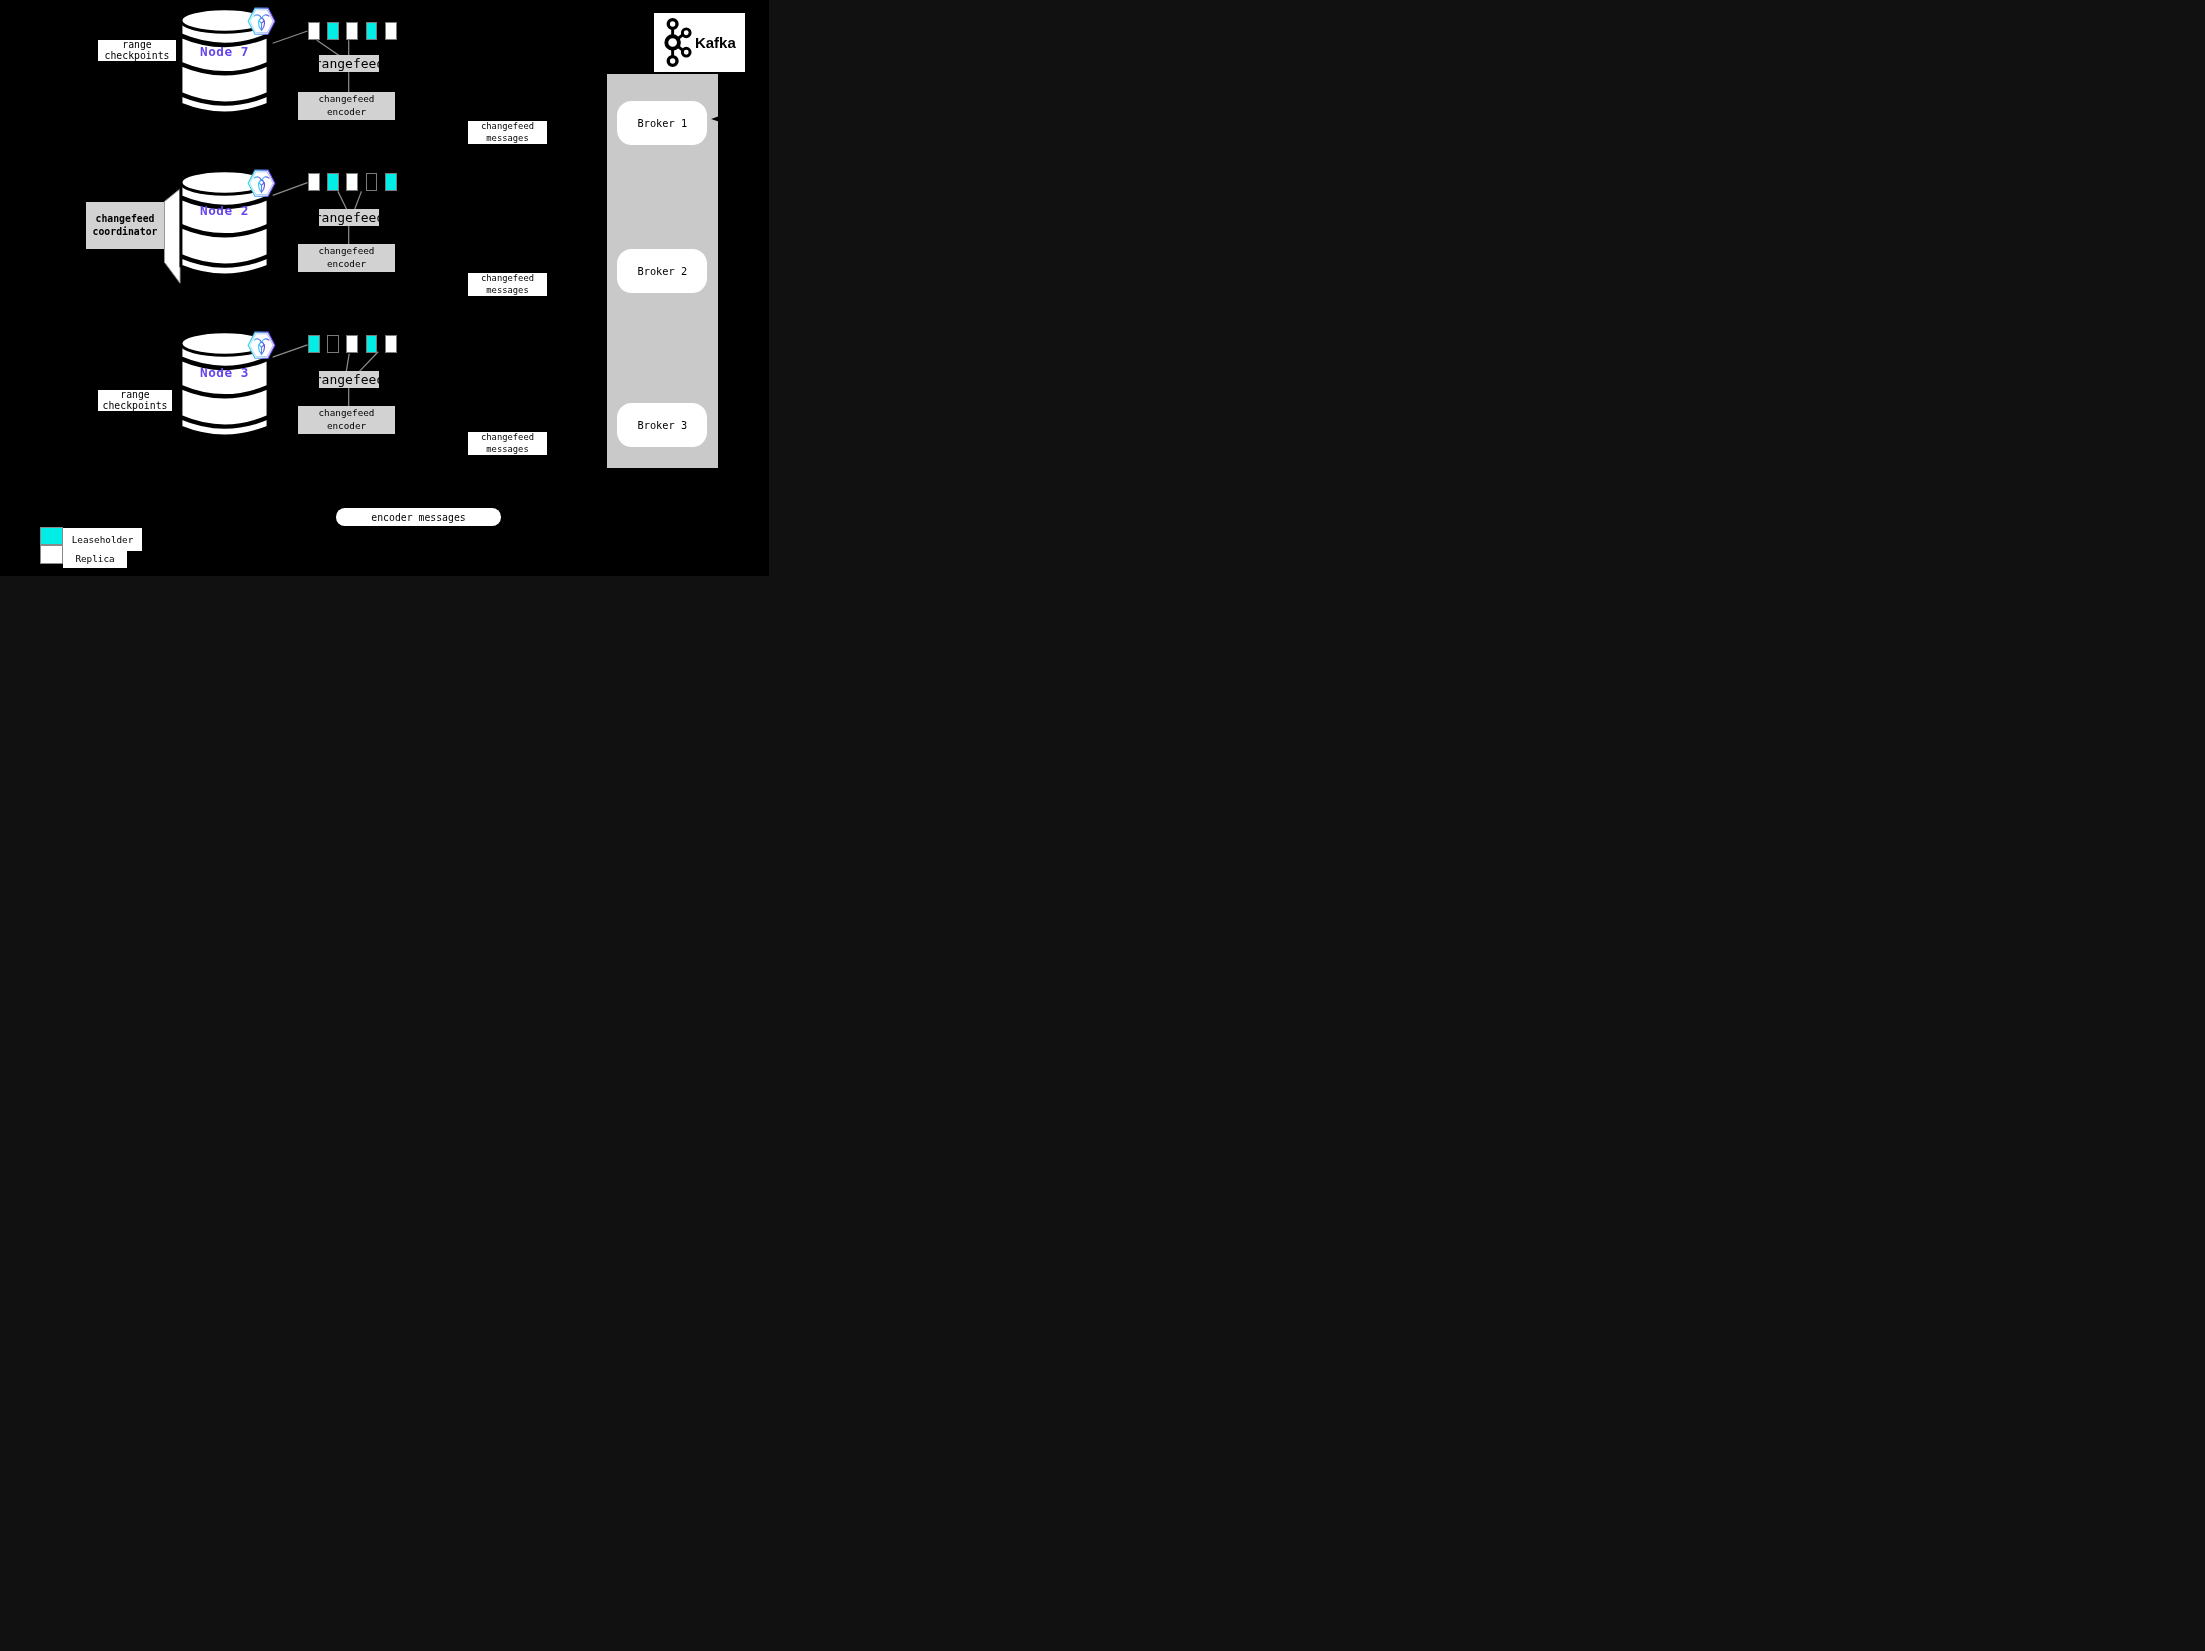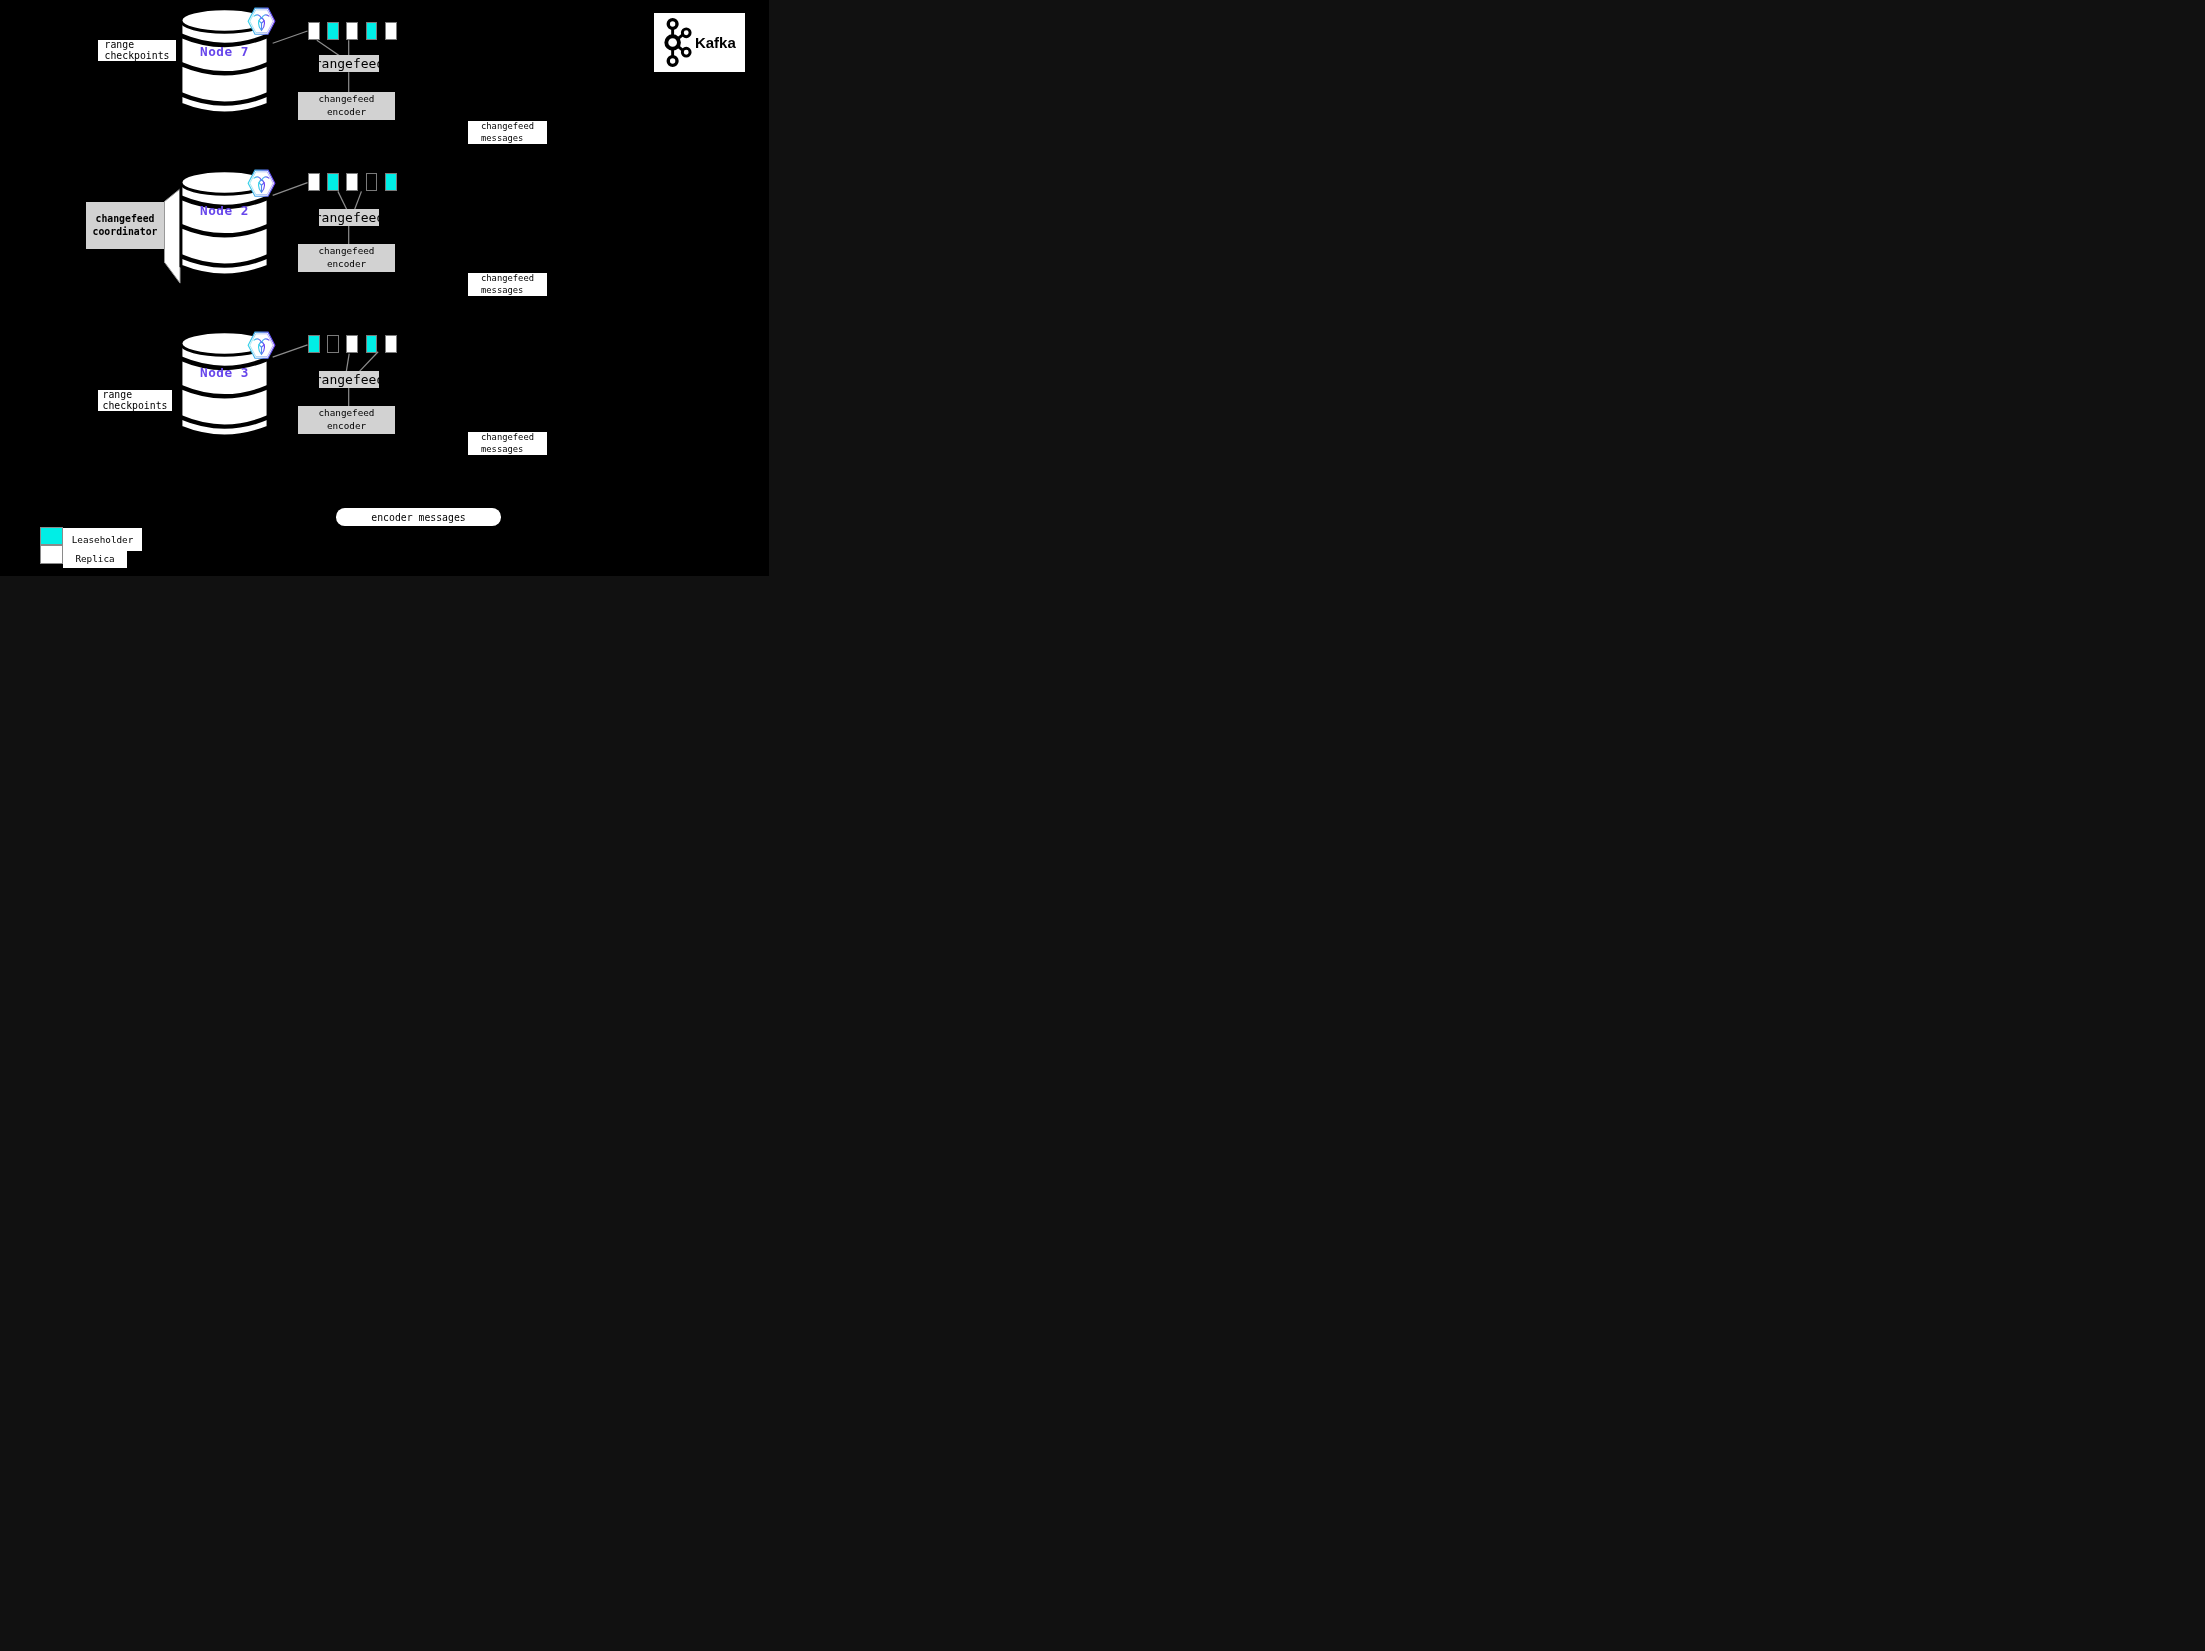--- a/index.html
+++ b/index.html
@@ -10,21 +10,21 @@
   html,body{margin:0;padding:0;background:#111;}
   #canvas{
     position:relative;width:769px;height:576px;background:var(--background);
     overflow:hidden;font-family:"DejaVu Sans Mono","Liberation Mono",monospace;
   }
   .abs{position:absolute;}
   svg{display:block;}
   .prelines{white-space:pre-line;}
   
   .whitebox{
-    background:#fff;color:#000;
+    background:#fff;color:#000;text-align:center;
     display:flex;align-items:center;justify-content:center;
   }
   .graybox{
     background:var(--box_gray);color:#000;text-align:center;
     display:flex;align-items:center;justify-content:center;
   }
   .side-label{font-size:9.8px;line-height:10.3px;overflow:hidden;}
   .coordinator-label{font-size:9.8px;line-height:12.7px;font-weight:bold;}
   .rangefeed-label{font-size:13px;}
   .encoder-label{font-size:9.3px;line-height:12.7px;}
@@ -95,20 +95,31 @@
       <circle cx="54" cy="32" r="8" stroke-width="6"></circle>
       <circle cx="54" cy="72" r="8" stroke-width="6"></circle>
       <line x1="26" y1="23" x2="26" y2="39" stroke-width="6"></line>
       <line x1="26" y1="65" x2="26" y2="81" stroke-width="6"></line>
       <line x1="36" y1="45" x2="47" y2="36" stroke-width="6"></line>
       <line x1="36" y1="59" x2="47" y2="68" stroke-width="6"></line>
     </svg>
     <span class="kafka-word">Kafka</span>
   </div>
 
+  <div class="abs broker-panel">
+    <div class="broker" style="top:27px">
+      <span>Broker 1</span>
+    </div>
+    <div class="broker" style="top:175px">
+      <span>Broker 2</span>
+    </div>
+    <div class="broker" style="top:329px">
+      <span>Broker 3</span>
+    </div>
+  </div>
 
   <svg class="abs" width="11.8" height="9.8" style="left:1448;top:233;left:710px;top:114px" viewBox="0 0 24 20">
     <polygon points="22,3 2,10 22,17" fill="#000"></polygon>
   </svg>
 
   <svg class="abs" style="left:179px;top:6.9px" width="91" height="115" viewBox="0 0 186 234">
     <path d="M4 27 L4 198 Q93 234 182 198 L182 27 Q93 70 4 27 Z" fill="#fff"></path>
     <path d="M4 27 L4 198 Q93 234 182 198 L182 27" fill="none" stroke="#000" stroke-width="6"></path>
     <ellipse cx="93" cy="27" rx="89" ry="24" fill="#fff" stroke="#000" stroke-width="6"></ellipse>
     <path d="M4 58  Q93 96  182 58" fill="none" stroke="#000" stroke-width="9"></path>

